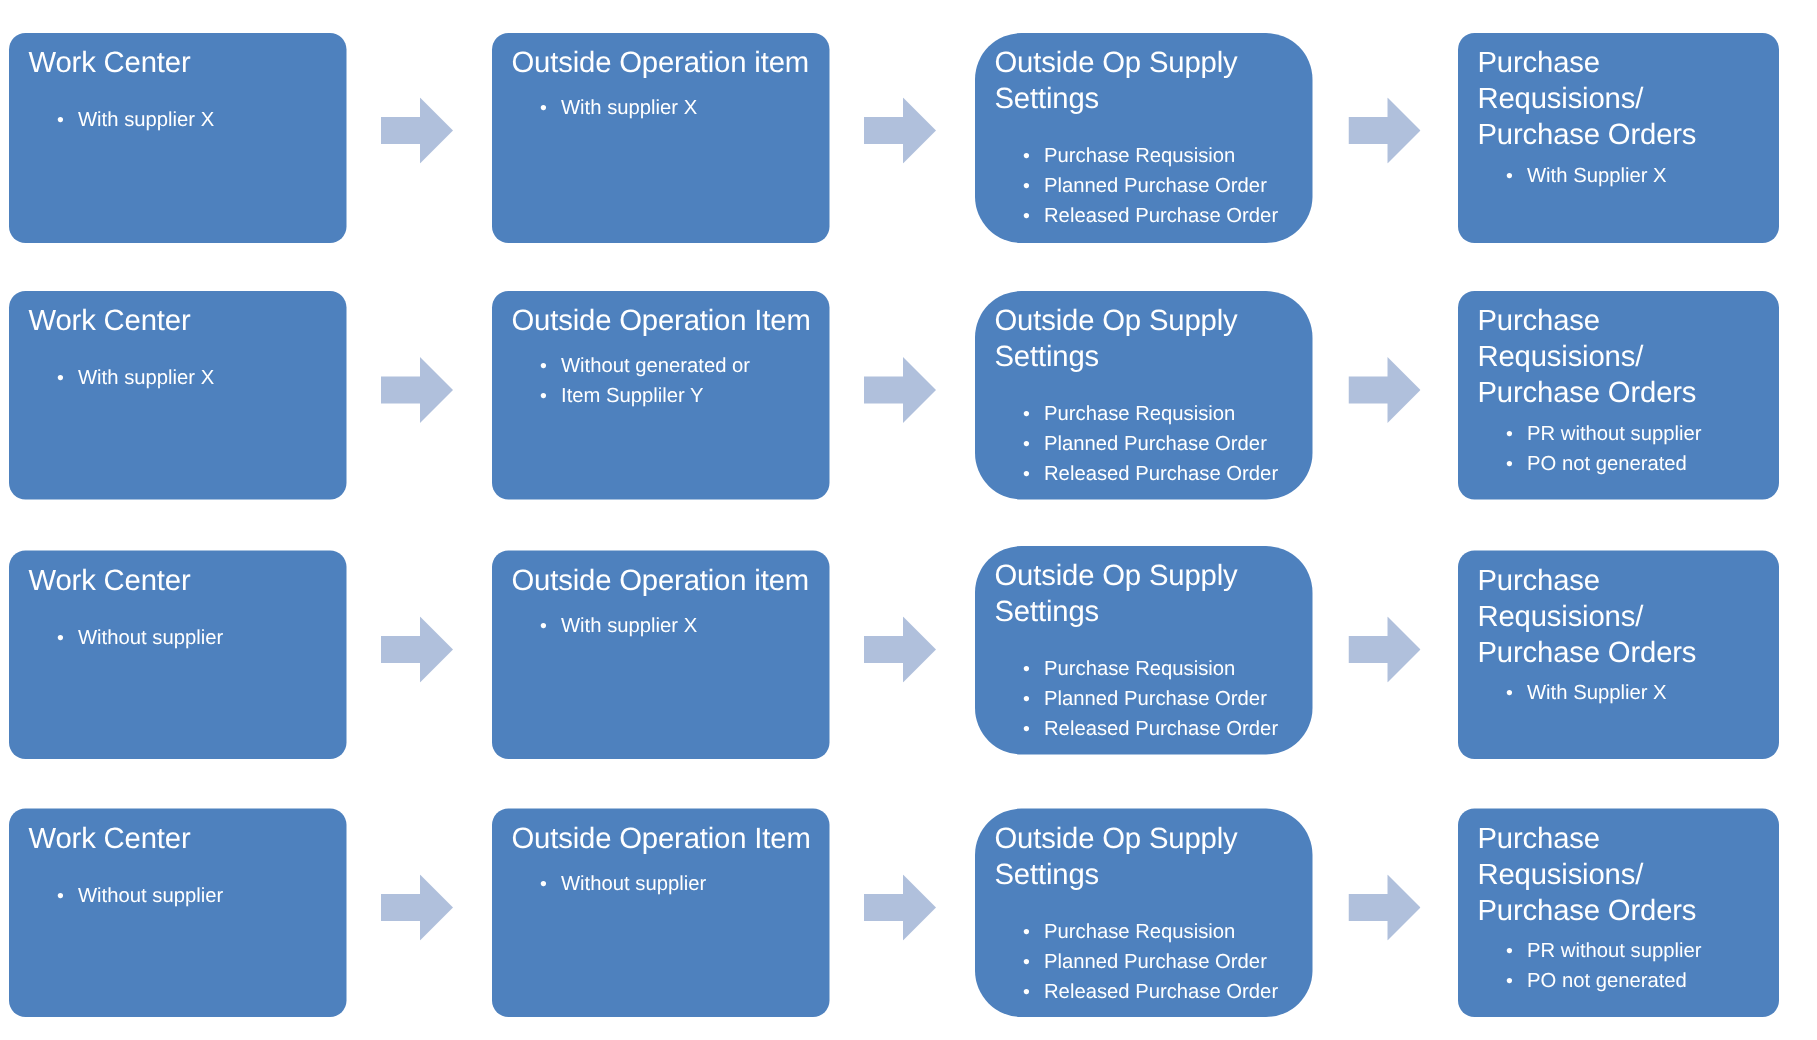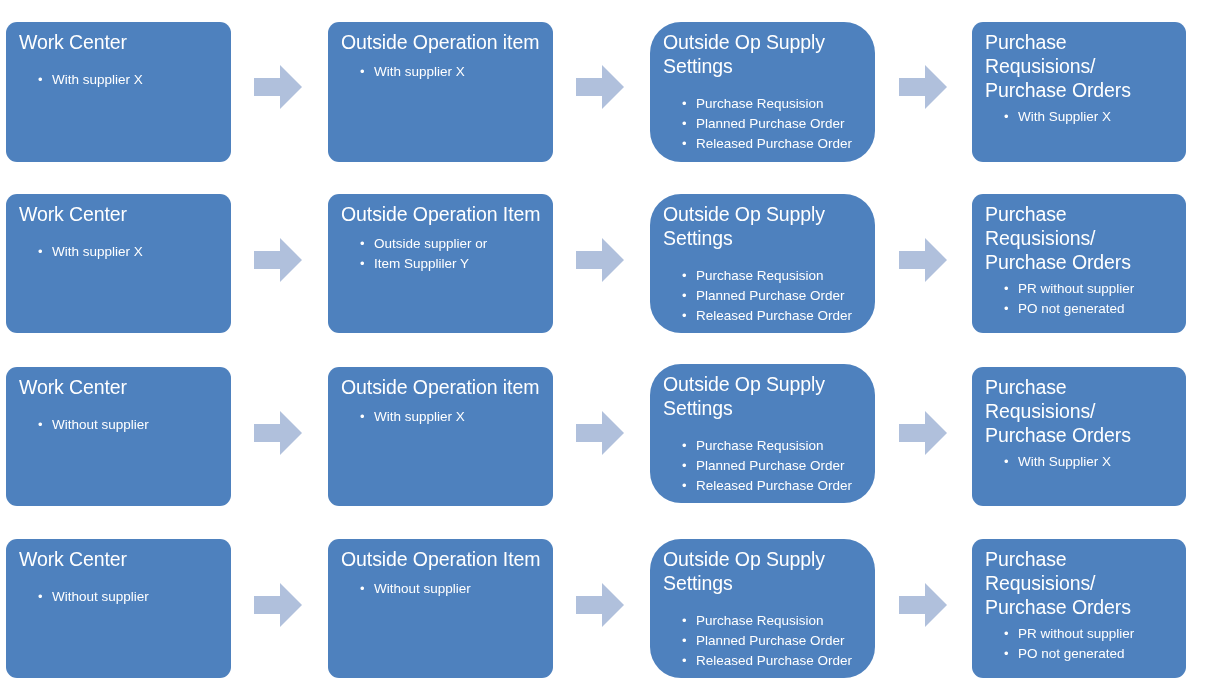--- a/index.html
+++ b/index.html
@@ -162,21 +162,21 @@
 
     <div class="flow-arrow arr-1" style="top:238px;">
       <svg viewBox="0 0 48 44" xmlns="http://www.w3.org/2000/svg" aria-hidden="true">
         <polygon points="0,13 26,13 26,0 48,22 26,44 26,31 0,31" fill="#B0C0DC"></polygon>
       </svg>
     </div>
 
     <div class="flow-box col-2" style="top:194px;height:139px;">
       <div class="box-title">Outside Operation Item</div>
       <ul class="box-list" style="margin-top:8px;">
-        <li>Outside supplier or</li>
+        <li>Without generated or</li>
         <li>Item Suppliler Y</li>
       </ul>
     </div>
 
     <div class="flow-arrow arr-2" style="top:238px;">
       <svg viewBox="0 0 48 44" xmlns="http://www.w3.org/2000/svg" aria-hidden="true">
         <polygon points="0,13 26,13 26,0 48,22 26,44 26,31 0,31" fill="#B0C0DC"></polygon>
       </svg>
     </div>
 

